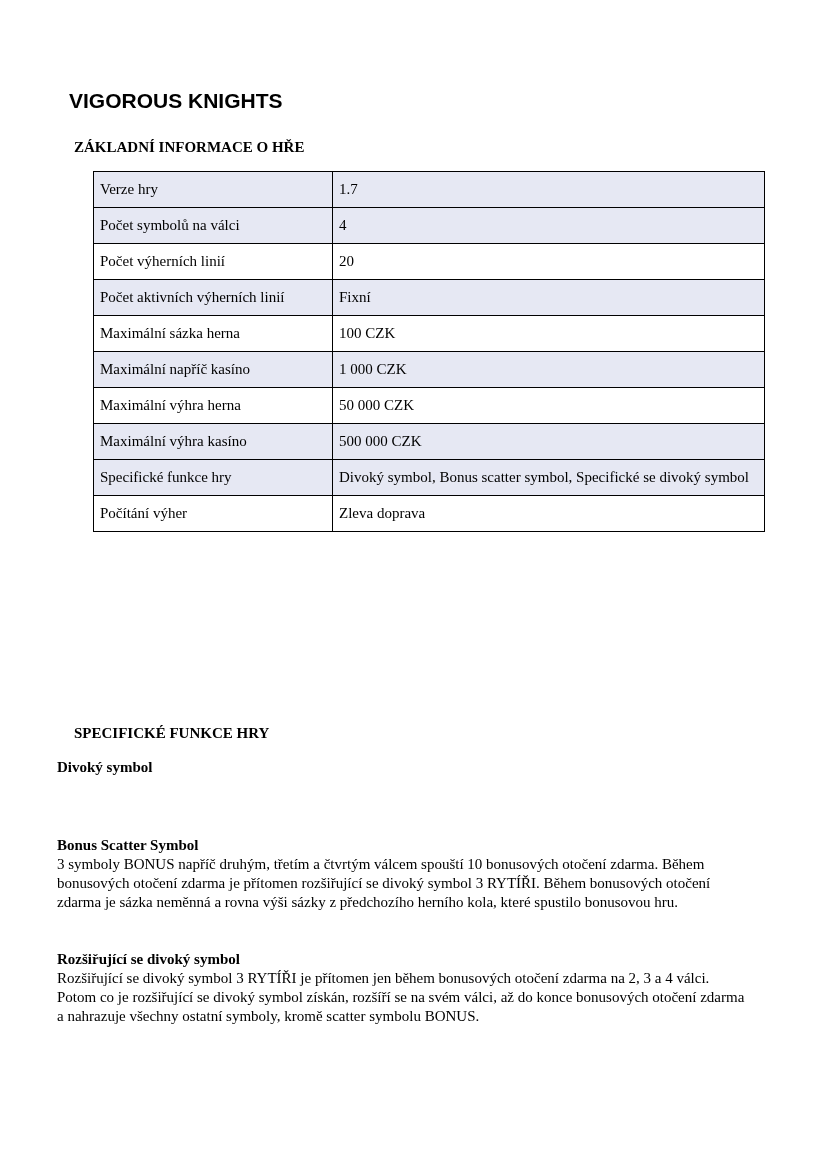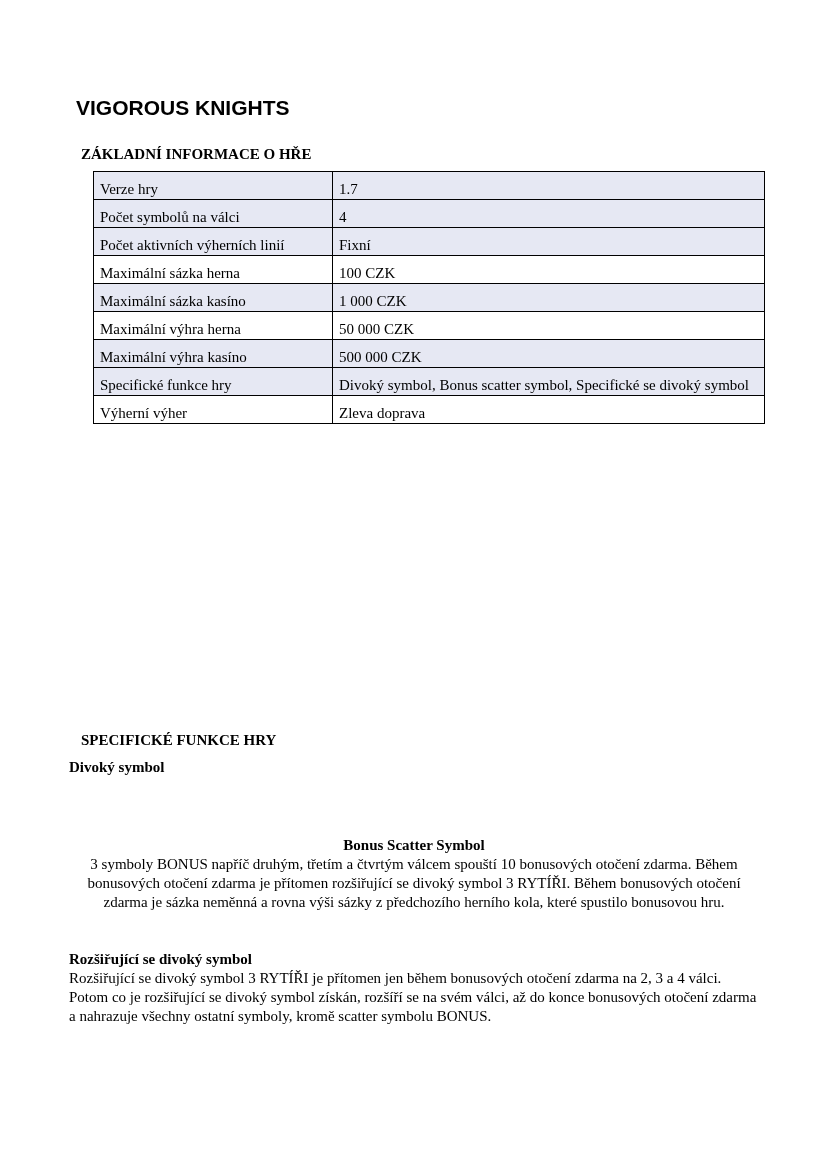--- a/index.html
+++ b/index.html
@@ -1,91 +1,95 @@
 <!DOCTYPE html>
 <html><head>
 <meta charset="utf-8">
 <style>
   html, body { margin: 0; padding: 0; background: #ffffff; }
   body { width: 827px; height: 1169px; position: relative; overflow: hidden; color: #000; }
   .page { position: absolute; left: 0; top: 0; width: 827px; height: 1169px; }
   .title {
     position: absolute; left: 69px; top: 89px;
     font-family: "Liberation Sans", sans-serif; font-weight: bold; font-size: 21px;
-    letter-spacing: 0px; margin: 7px;
+    letter-spacing: 0px; margin: 0;
   }
   .h2 {
     position: absolute; left: 69px;
-    font-family: "Liberation Serif", serif; font-weight: bold; font-size: 15px; margin: 12px;
+    font-family: "Liberation Serif", serif; font-weight: bold; font-size: 15px; margin: 5px;
   }
   .h2.first { top: 134px; }
   .h2.second { top: 720px; }
   table.info {
     position: absolute; left: 93px; top: 171px; width: 672px;
     border-collapse: collapse;
     font-family: "Liberation Serif", serif; font-size: 15px;
   }
   table.info td {
-    border: 1px solid #000; padding: 8px 6px 1px 6px; vertical-align: top; line-height: 18px; margin-top: 28px;
+    border: 1px solid #000; padding: 8px 6px 9px 6px; vertical-align: top; line-height: 18px; margin-top: 28px;
   }
   table.info td.k { width: 226px; }
   table.info tr.shade td { background: #e6e8f3; }
   .section {
-    position: absolute; left: 69px; width: 690px;
+    position: absolute; left: 57px; width: 690px;
     font-family: "Liberation Serif", serif; font-size: 15px; line-height: 19px;
   }
   .section .st { font-weight: bold; display: block; }
   .section .sb { display: block; }
   #s1 { top: 758px; }
-  #s2 { top: 836px; text-align: center; }
+  #s2 { top: 836px; }
   #s3 { top: 950px; }
 </style>
 </head>
 <body>
 
 <div class="page">
   <h1 class="title">VIGOROUS KNIGHTS</h1>
   <h2 class="h2 first">ZÁKLADNÍ INFORMACE O HŘE</h2>
 
   <table class="info">
     <tbody>
       <tr class="shade">
         <td class="k">Verze hry</td>
         <td>1.7</td>
       </tr>
       <tr class="shade">
         <td class="k">Počet symbolů na válci</td>
         <td>4</td>
       </tr>
+      <tr>
+        <td class="k">Počet výherních linií</td>
+        <td>20</td>
+      </tr>
       <tr class="shade">
         <td class="k">Počet aktivních výherních linií</td>
         <td>Fixní</td>
       </tr>
       <tr>
         <td class="k">Maximální sázka herna</td>
         <td>100 CZK</td>
       </tr>
       <tr class="shade">
-        <td class="k">Maximální sázka kasíno</td>
+        <td class="k">Maximální napříč kasíno</td>
         <td>1 000 CZK</td>
       </tr>
       <tr>
         <td class="k">Maximální výhra herna</td>
         <td>50 000 CZK</td>
       </tr>
       <tr class="shade">
         <td class="k">Maximální výhra kasíno</td>
         <td>500 000 CZK</td>
       </tr>
       <tr class="shade">
         <td class="k">Specifické funkce hry</td>
         <td>Divoký symbol, Bonus scatter symbol, Specifické se divoký symbol</td>
       </tr>
       <tr>
-        <td class="k">Výherní výher</td>
+        <td class="k">Počítání výher</td>
         <td>Zleva doprava</td>
       </tr>
     </tbody>
   </table>
 
   <h2 class="h2 second">SPECIFICKÉ FUNKCE HRY</h2>
 
   <div class="section" id="s1">
     <span class="st">Divoký symbol</span>
   </div>

